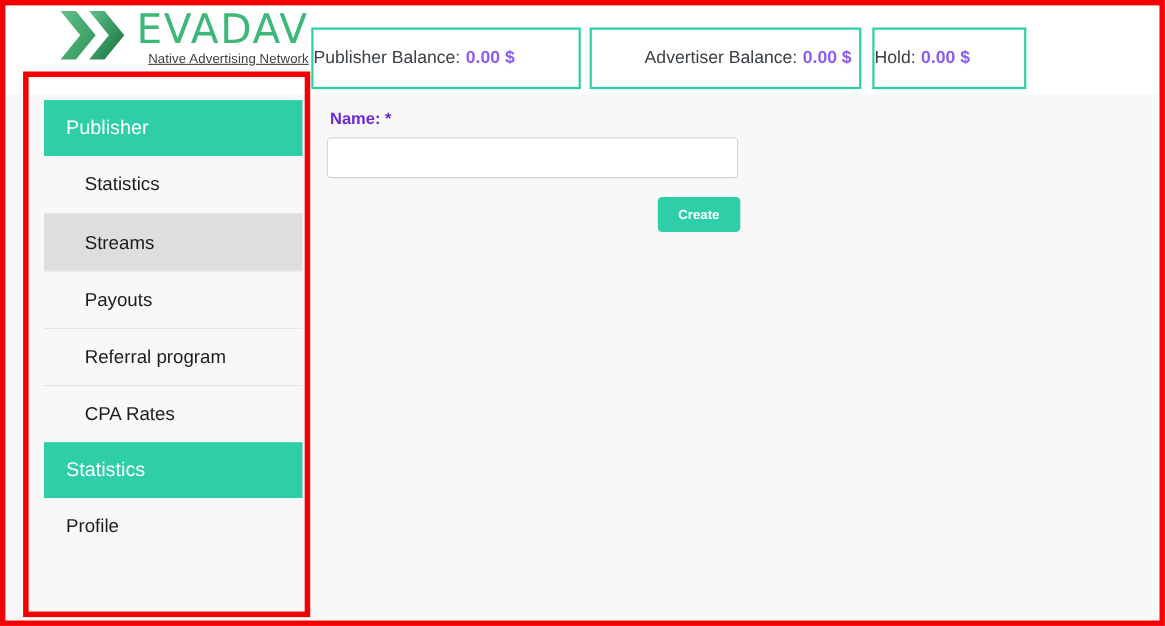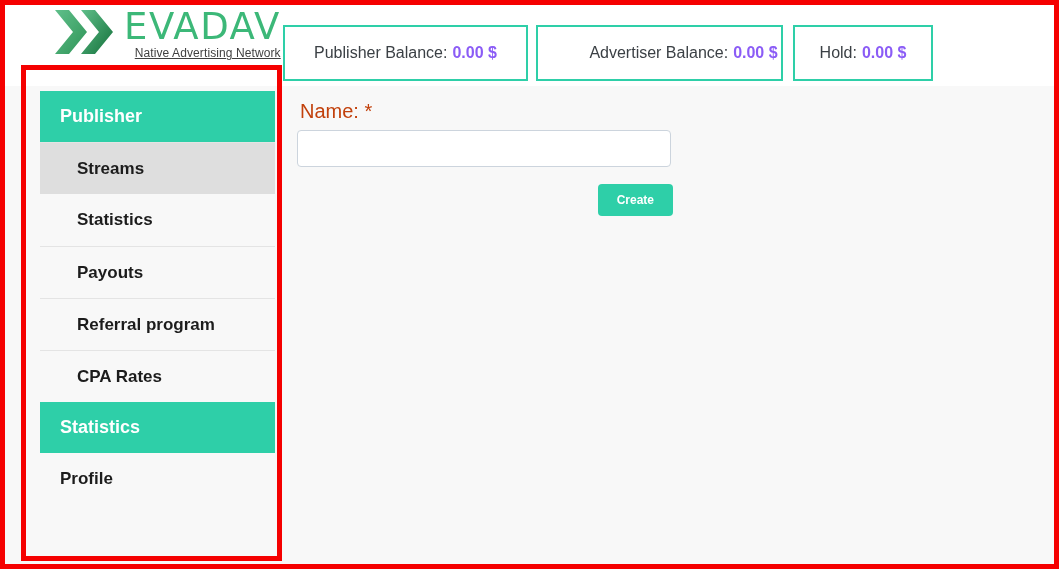--- a/index.html
+++ b/index.html
@@ -74,21 +74,20 @@
 
   .balance-box {
     position: absolute;
     top: 20px;
     height: 56px;
     box-sizing: border-box;
     border: 2px solid #2ecfa8;
     background: #ffffff;
     display: flex;
     align-items: center;
-    justify-content: center;
     font-size: 16px;
     color: #3b4045;
     white-space: nowrap;
   }
   .balance-box .amount {
     color: #8b5cf6;
     font-weight: bold;
     margin-left: 5px;
   }
   #balance-publisher  { left: 278px; width: 245px; }
@@ -105,21 +104,20 @@
     background: #f8f8f8;
   }
 
   
   #sidebar-wrap {
     position: absolute;
     left: 35px;
     top: 86px;
     width: 235px;
     background: #fde047;
-    font-weight: bold;
   }
   #sidebar {
     width: 235px;
     background: #f8f8f8;
   }
   .nav-header {
     background: #2ecfa8;
     color: #ffffff;
     font-size: 18px;
     height: 51px;
@@ -166,23 +164,24 @@
     top: 95px;
     width: 700px;
   }
   #page-title {
     font-size: 21px;
     color: #1d1d1d;
     margin: 0 0 9px 2px;
     font-weight: 400;
   }
   #form-label {
-    font-size: 20px;
-    color: #c2410c;
+    font-size: 15px;
+    color: #6d28d9;
     margin-left: 3px;
+    font-weight: bold;
   }
   #name-input {
     display: block;
     margin-top: 7px;
     width: 374px;
     height: 37px;
     box-sizing: border-box;
     border: 1px solid #ccd4dd;
     border-radius: 4px;
     background: #ffffff;
@@ -254,25 +253,25 @@
     </div>
   </div>
 
   <div id="content-bg"></div>
 
   <div id="sidebar-wrap">
     <nav id="sidebar">
       <div class="nav-header">
         <span>Publisher</span>
       </div>
+      <div class="nav-item sub first-after-header">
+        <span>Statistics</span>
+      </div>
       <div class="nav-item sub active">
         <span>Streams</span>
-      </div>
-      <div class="nav-item sub first-after-header">
-        <span>Statistics</span>
       </div>
       <div class="nav-item sub">
         <span>Payouts</span>
       </div>
       <div class="nav-item sub">
         <span>Referral program</span>
       </div>
       <div class="nav-item sub">
         <span>CPA Rates</span>
       </div>

